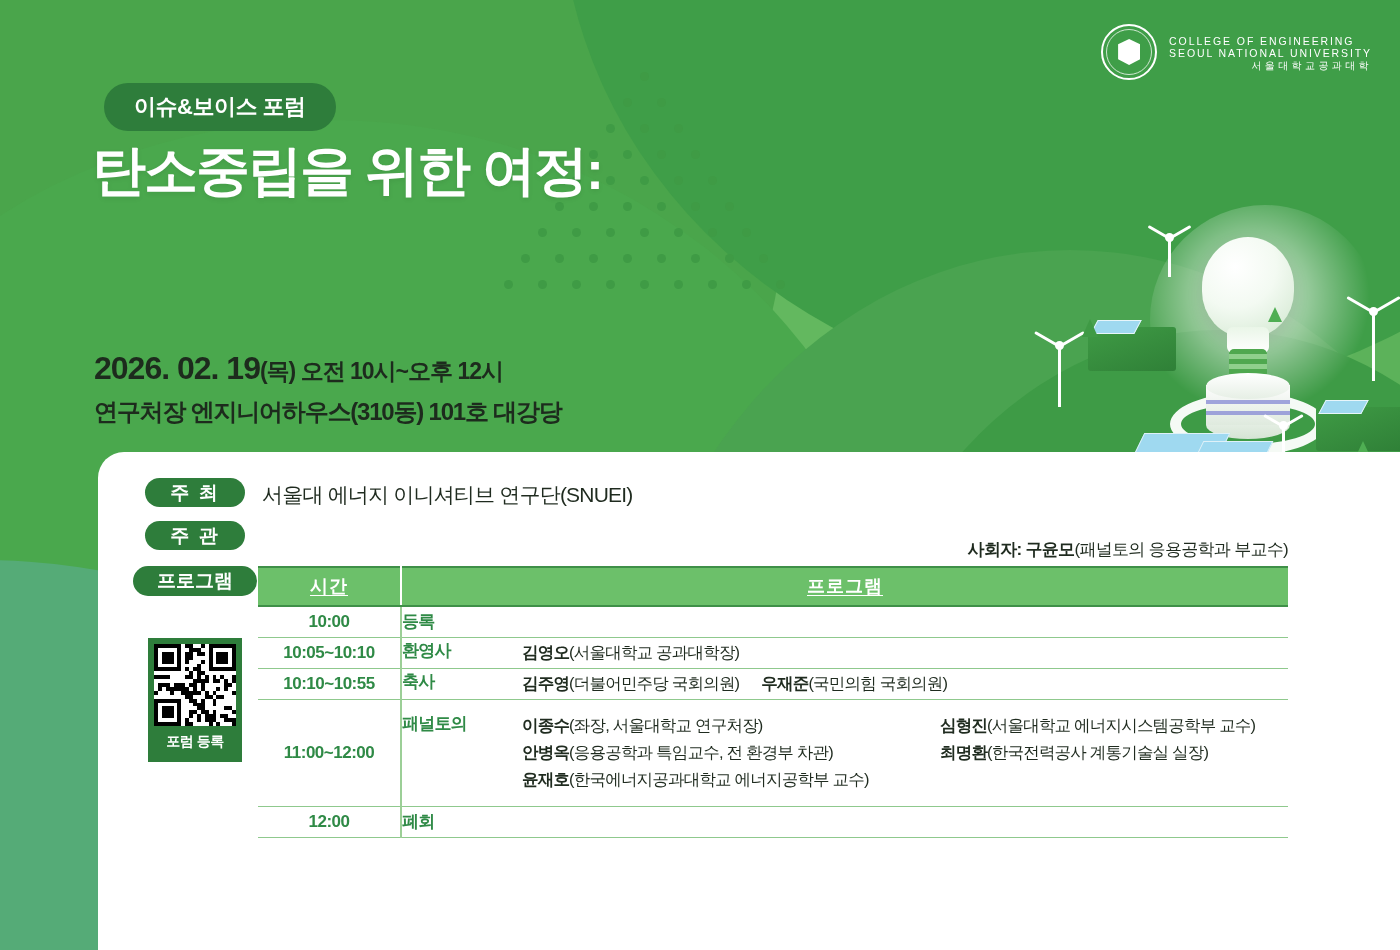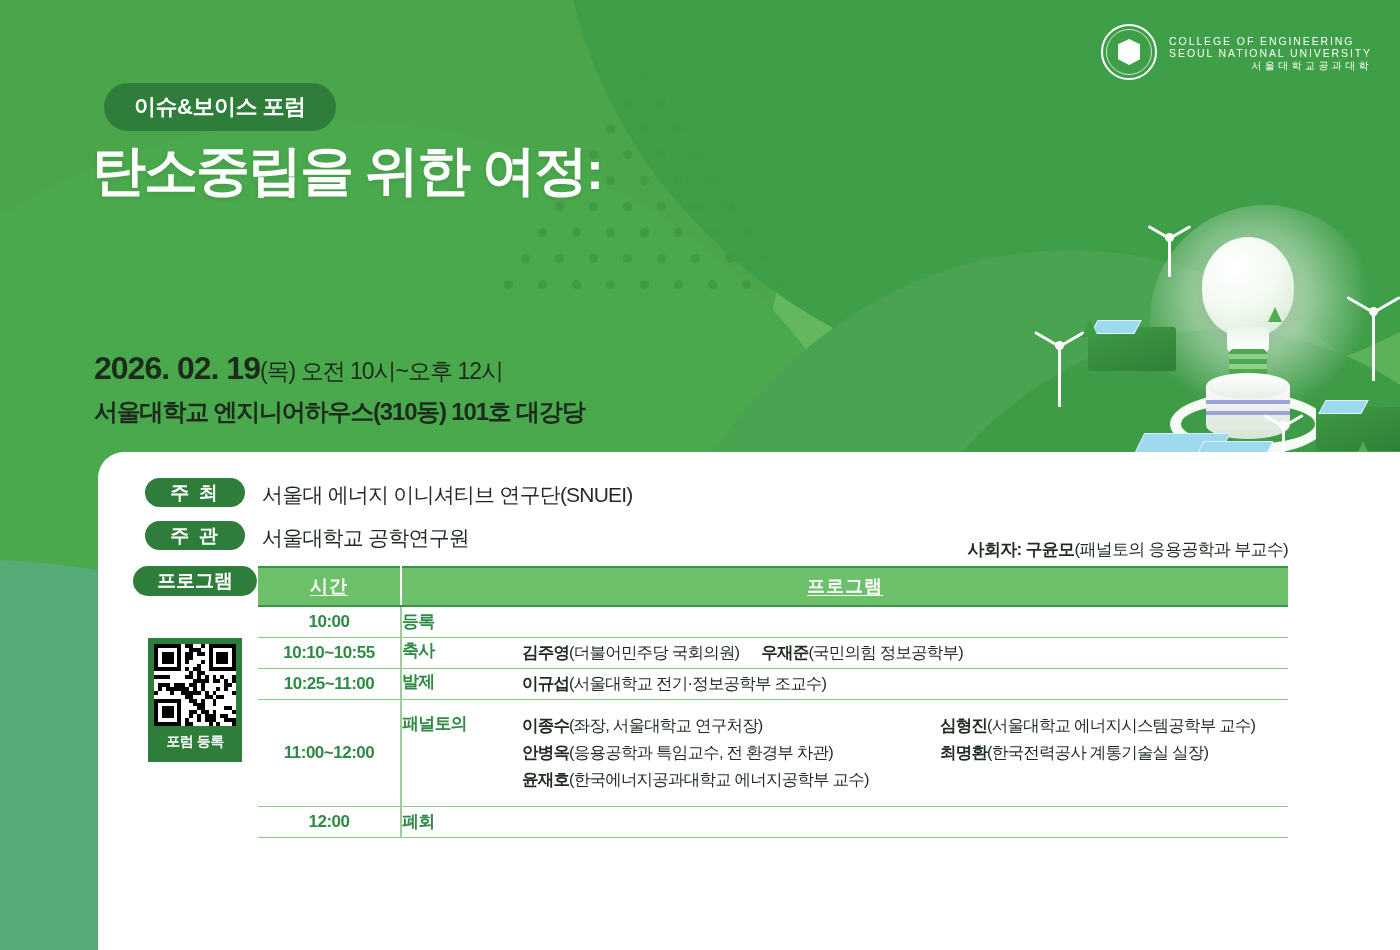--- a/index.html
+++ b/index.html
@@ -159,21 +159,21 @@
     letter-spacing:-3px; line-height:1;
     text-shadow:0 3px 7px rgba(0,0,0,.10);
   }
 
   
   .date-line {
     position:absolute; left:94px; top:352px;
     color:#1d2b1d; line-height:1;
   }
   .date-strong { font-size:32px; font-weight:bold; letter-spacing:-1px; }
-  .date-rest { font-size:23px; font-weight:normal; letter-spacing:-1px;text-align:right; }
+  .date-rest { font-size:23px; font-weight:bold; letter-spacing:-1px;text-align:right; }
   .venue-line {
     position:absolute; left:94px; top:400px;
     font-size:24px; font-weight:bold; color:#1d2b1d;
     letter-spacing:-1.2px; line-height:1;
   }
 
   
   .pill {
     position:absolute;
     background:#2e7d3b;
@@ -554,30 +554,29 @@
     </div>
   </div>
 
   <div class="eyebrow">이슈&amp;보이스 포럼</div>
 
   <div class="title1">탄소중립을 위한 여정:</div>
 
   <div class="date-line">
     <span class="date-strong">2026. 02. 19</span><span class="date-rest">(목) 오전 10시~오후 12시</span>
   </div>
-  <div class="venue-line">서울대학교 엔지니어하우스(310동) 101호 대강당</div>
+  <div class="venue-line">연구처장 엔지니어하우스(310동) 101호 대강당</div>
 
   <div class="panel"></div>
   <div class="panel-right-fill"></div>
 
   <div class="pill pill-host">주 최</div>
   <div class="info-text info-host">서울대 에너지 이니셔티브 연구단(SNUEI)</div>
 
   <div class="pill pill-org">주 관</div>
-  <div class="info-text info-org">서울대학교 공학연구원</div>
 
   <div class="pill pill-prog">프로그램</div>
 
   <div class="moderator">
     <b>사회자:</b>
     <b>구윤모</b><span>(패널토의 응용공학과 부교수)</span>
   </div>
 
   <div class="qr-box">
     <div class="qr-img" id="qr-img">
@@ -811,34 +810,34 @@
         <tr class="row-h">
           <td class="td-time">10:00</td>
           <td class="td-prog">
             <div class="cellflex">
               <div class="cat">등록</div>
               <div class="speakers"></div>
             </div>
           </td>
         </tr>
         <tr class="row-h">
+          <td class="td-time">10:05~10:10</td>
+          <td class="td-prog">
+            <div class="cellflex">
+              <div class="cat">환영사</div>
+              <div class="speakers"><div class="spk spk-inline"><b>김영오</b><span>(서울대학교 공과대학장)</span></div></div>
+            </div>
+          </td>
+        </tr>
+        <tr class="row-h">
           <td class="td-time">10:10~10:55</td>
           <td class="td-prog">
             <div class="cellflex">
               <div class="cat">축사</div>
-              <div class="speakers"><div class="spk spk-inline"><b>김주영</b><span>(더불어민주당 국회의원)</span></div><div class="spk spk-inline spk-gap"><b>우재준</b><span>(국민의힘 정보공학부)</span></div></div>
-            </div>
-          </td>
-        </tr>
-        <tr class="row-h">
-          <td class="td-time">10:25~11:00</td>
-          <td class="td-prog">
-            <div class="cellflex">
-              <div class="cat">발제</div>
-              <div class="speakers"><div class="spk spk-inline"><b>이규섭</b><span>(서울대학교 전기·정보공학부 조교수)</span></div></div>
+              <div class="speakers"><div class="spk spk-inline"><b>김주영</b><span>(더불어민주당 국회의원)</span></div><div class="spk spk-inline spk-gap"><b>우재준</b><span>(국민의힘 국회의원)</span></div></div>
             </div>
           </td>
         </tr>
         <tr class="row-panel">
           <td class="td-time">11:00~12:00</td>
           <td class="td-prog">
             <div class="cellflex">
               <div class="cat">패널토의</div>
               <div class="speakers">
                 <div class="two-col">

